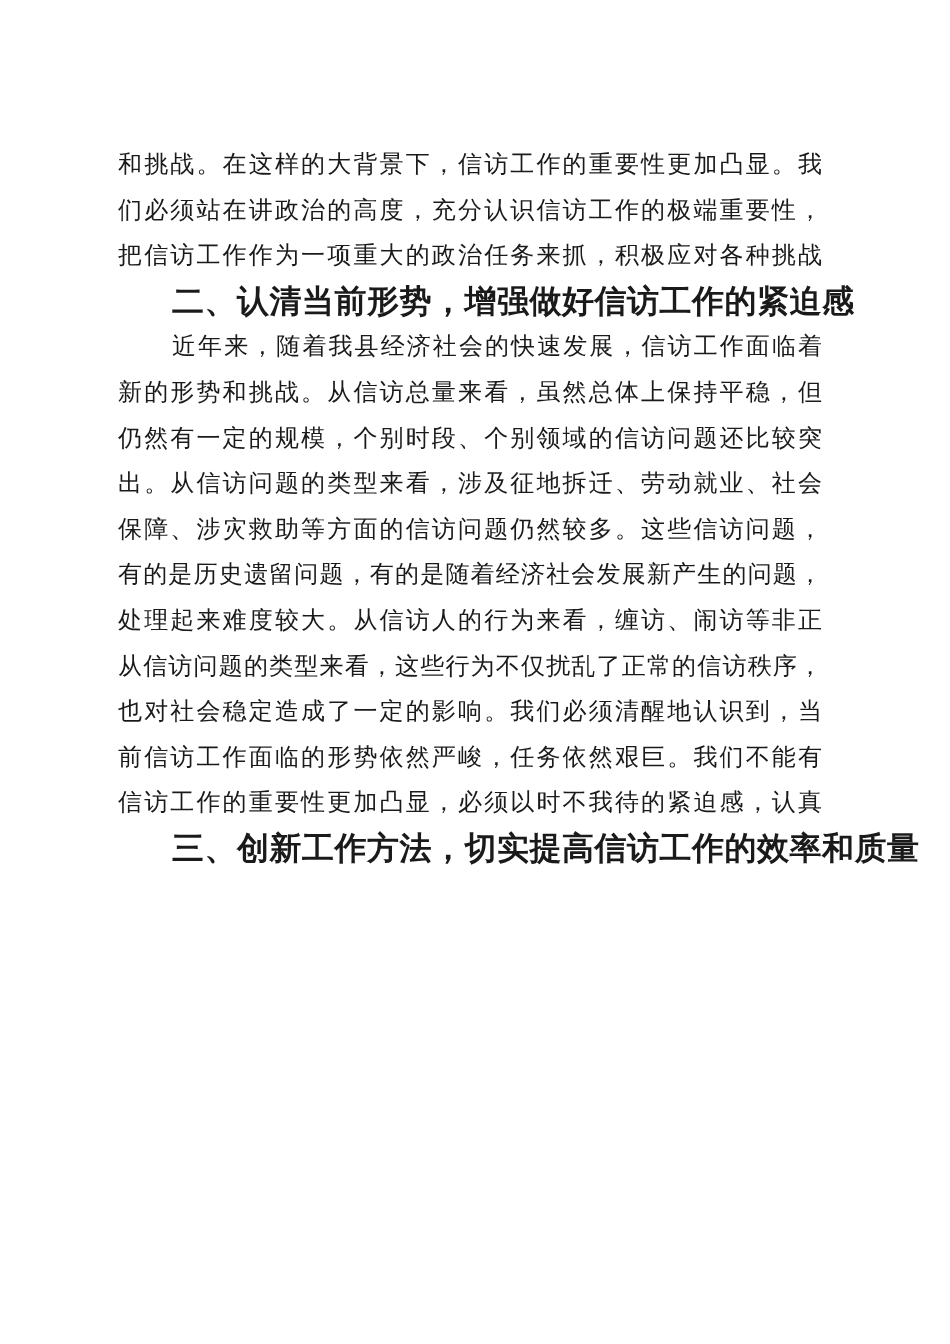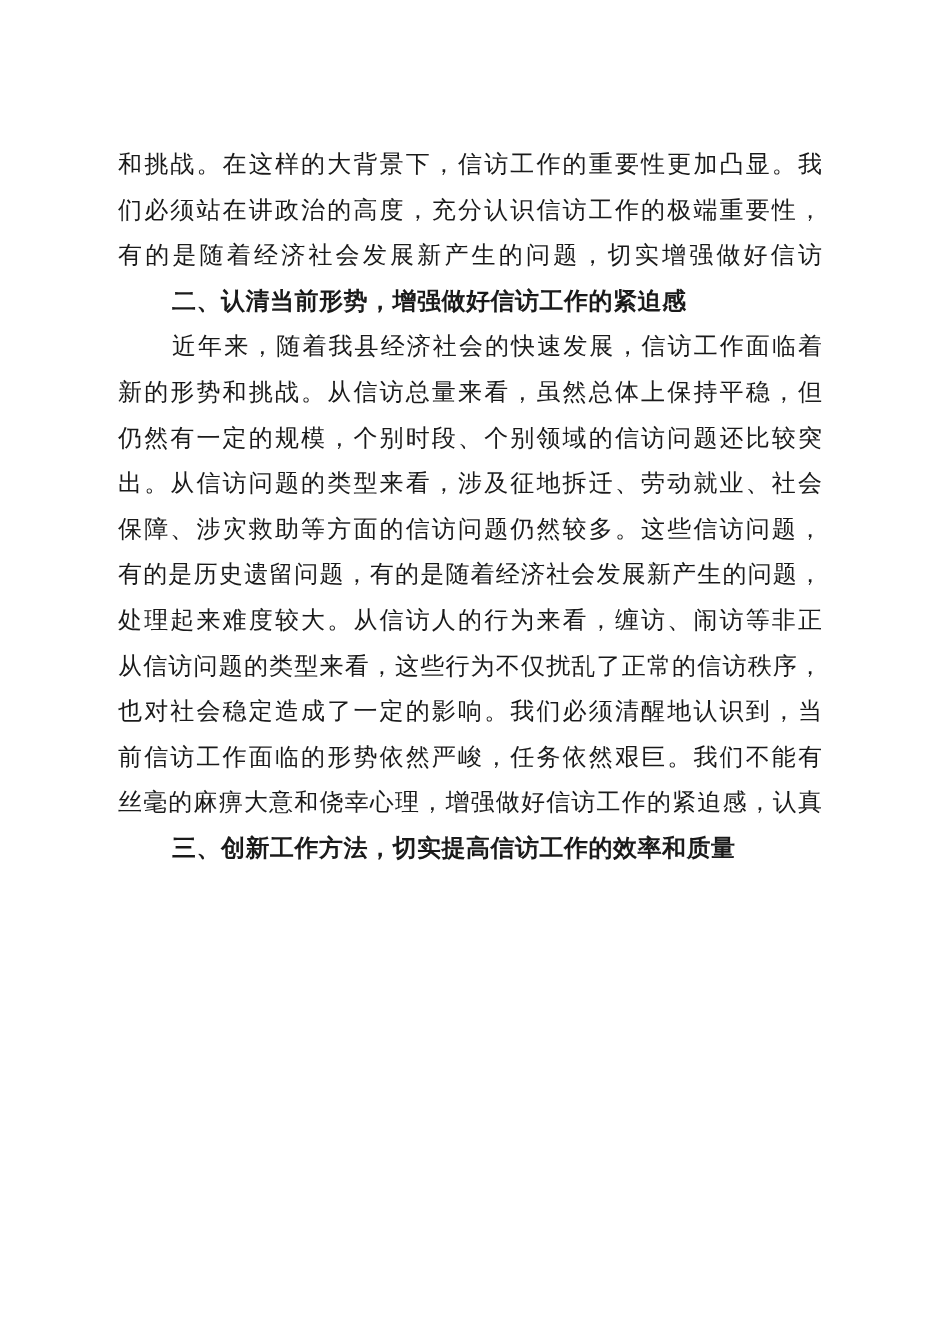--- a/index.html
+++ b/index.html
@@ -16,50 +16,50 @@
     text-align: justify;
     text-align-last: justify;
     white-space: nowrap;
     overflow: visible;
   }
   .line.last { text-align-last: left; letter-spacing: 6.2px; }
   .line.indent { padding-left: 54px; }
   .heading {
     font-family: "DejaVu Sans", "Liberation Sans", sans-serif;
     font-weight: bold;
-    font-size: 24px;
+    font-size: 32px;
     text-align-last: left;
     letter-spacing: 0.5px;
     padding-left: 54px;
   }
   .sub-lead { font-weight: bold; }
 </style>
 </head>
 <body>
 
 <div class="page">
 
   <div>
     <span class="line">和挑战。在这样的大背景下，信访工作的重要性更加凸显。我</span>
     <span class="line">们必须站在讲政治的高度，充分认识信访工作的极端重要性，</span>
-    <span class="line">有的是随着经济社会发展新产生的问题，切实增强做好信访</span>
+    <span class="line">把信访工作作为一项重大的政治任务来抓，积极应对各种挑战</span>
   </div>
 
   <h2 class="line heading" style="margin:0;">二、认清当前形势，增强做好信访工作的紧迫感</h2>
 
   <div>
     <span class="line indent">近年来，随着我县经济社会的快速发展，信访工作面临着</span>
     <span class="line">新的形势和挑战。从信访总量来看，虽然总体上保持平稳，但</span>
     <span class="line">仍然有一定的规模，个别时段、个别领域的信访问题还比较突</span>
     <span class="line">出。从信访问题的类型来看，涉及征地拆迁、劳动就业、社会</span>
     <span class="line">保障、涉灾救助等方面的信访问题仍然较多。这些信访问题，</span>
     <span class="line">有的是历史遗留问题，有的是随着经济社会发展新产生的问题，</span>
     <span class="line">处理起来难度较大。从信访人的行为来看，缠访、闹访等非正</span>
     <span class="line">从信访问题的类型来看，这些行为不仅扰乱了正常的信访秩序，</span>
     <span class="line">也对社会稳定造成了一定的影响。我们必须清醒地认识到，当</span>
     <span class="line">前信访工作面临的形势依然严峻，任务依然艰巨。我们不能有</span>
-    <span class="line">丝毫的麻痹大意和侥幸心理，增强做好信访工作的紧迫感，认真</span>
+    <span class="line">信访工作的重要性更加凸显，必须以时不我待的紧迫感，认真</span>
   </div>
 
   <h2 class="line heading" style="margin:0;">三、创新工作方法，切实提高信访工作的效率和质量</h2>
 
 
 </div>
 
 </body></html>

